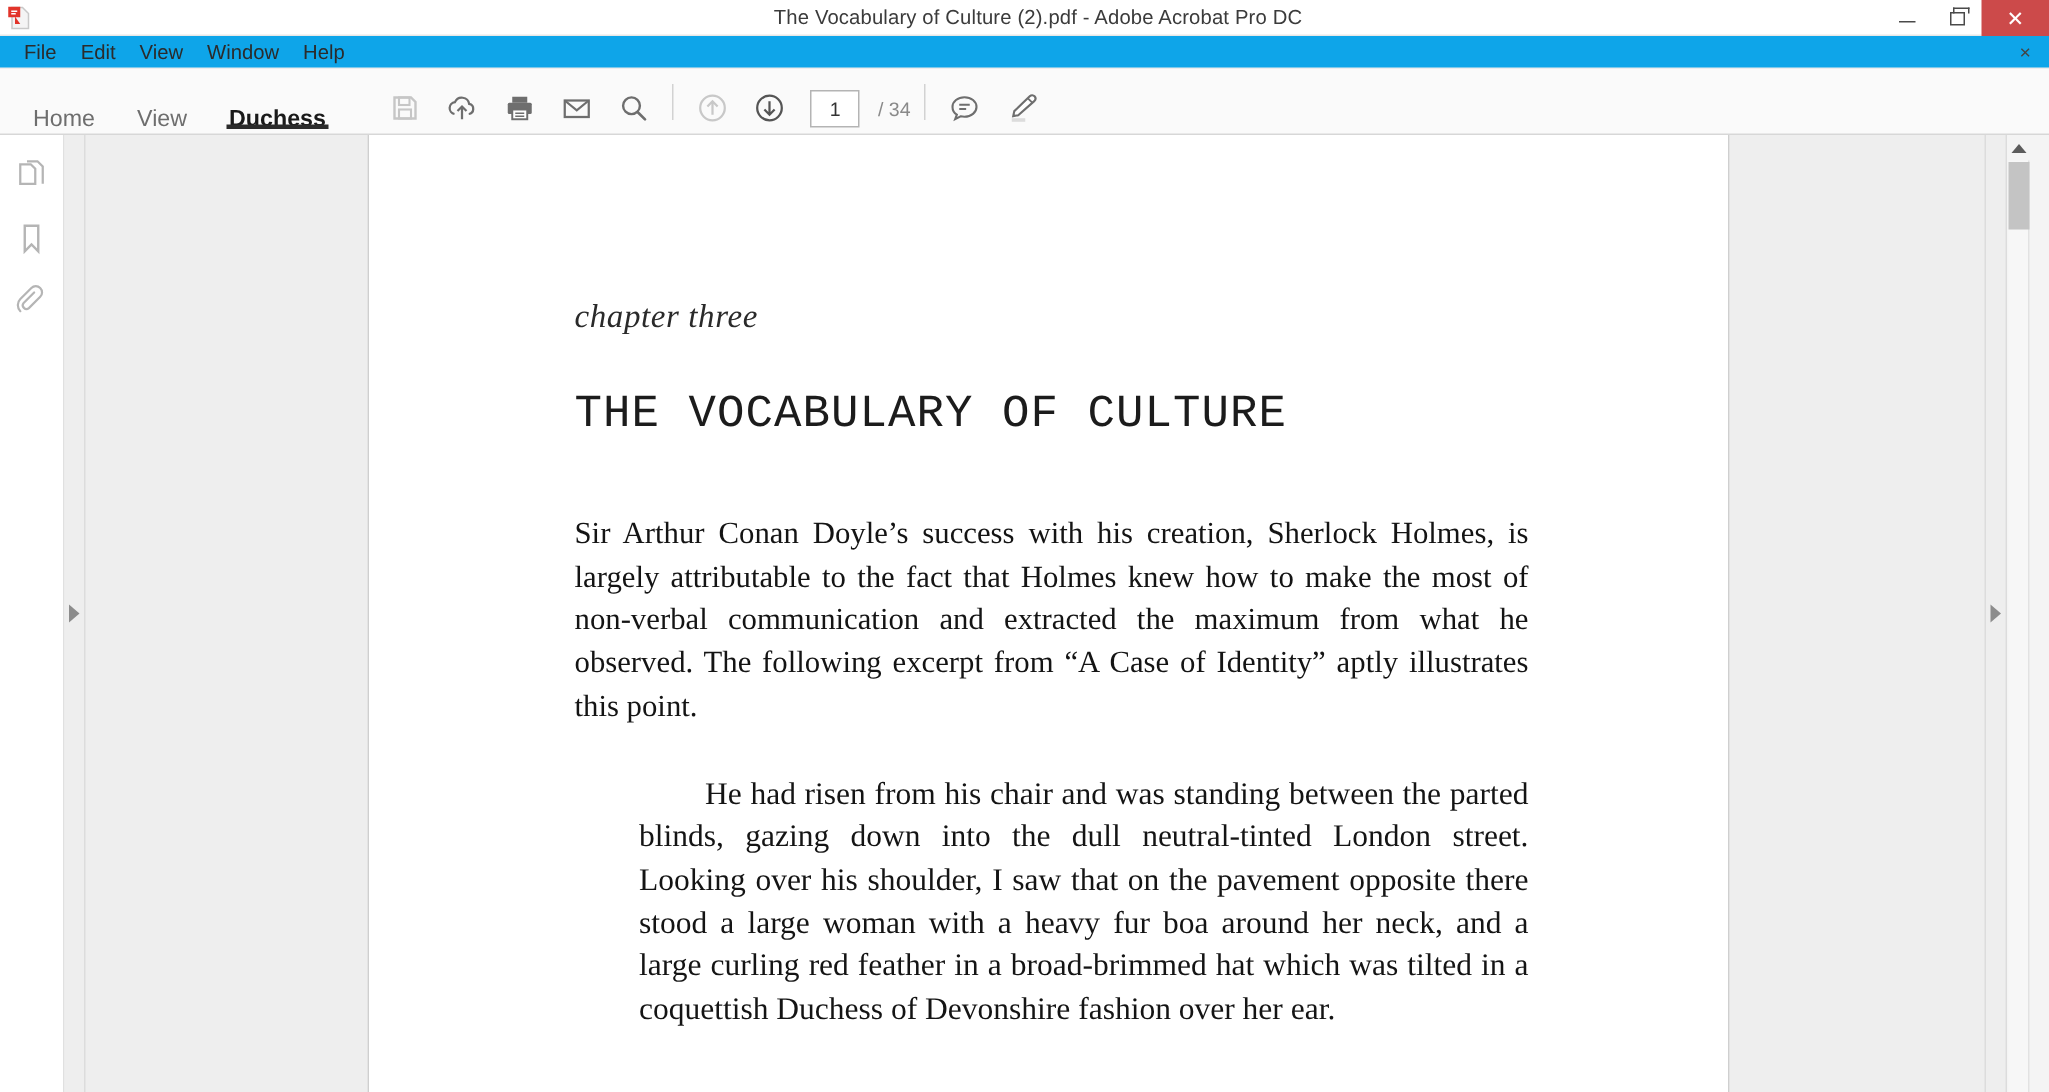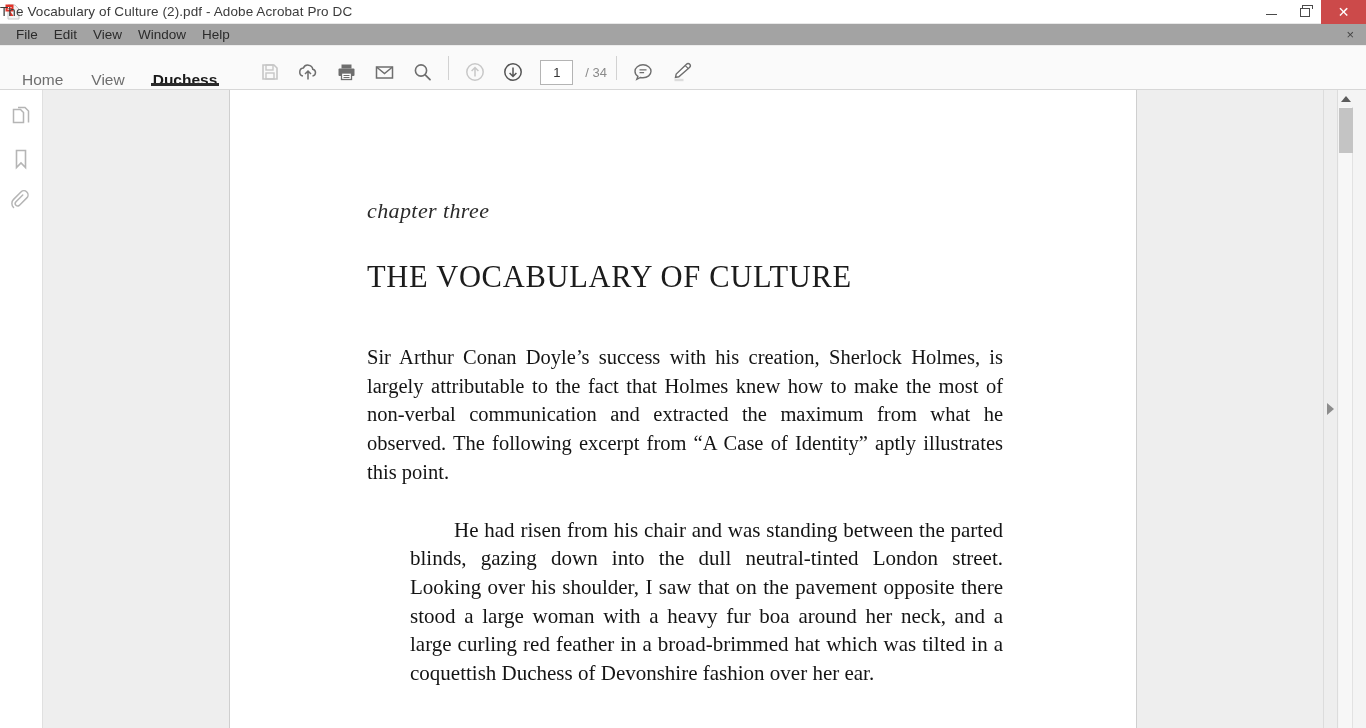--- a/index.html
+++ b/index.html
@@ -21,25 +21,26 @@
     align-items: center;
   }
   .app-logo {
     width: 24px; height: 24px;
     display: flex; align-items: center; justify-content: center;
   }
   .app-logo svg { display: block; }
   .title-text {
     position: absolute;
     left: 0; right: 0;
-    text-align: left;
+    text-align: center;
     font-size: 13.5px;
     color: #3b3b3b;
     letter-spacing: .1px;
     pointer-events: none;
+    padding-left: 18px;
   }
   .win-controls {
     position: absolute;
     right: 0; top: 0;
     height: 24px;
     display: flex;
     align-items: stretch;
   }
   .win-btn {
     width: 33px;
@@ -65,21 +66,21 @@
   .glyph-max::after {
     content: ""; position: absolute;
     left: 1px; top: -3.5px; width: 9px; height: 3px;
     border: 1.4px solid #4a4a4a; border-bottom: none;
   }
 
   
   .menubar {
     position: relative;
     height: 22px;
-    background: #a3a3a3;
+    background: #0ea5e9;
     display: flex;
     align-items: center;
     padding-left: 8px;
     border-bottom: 1px solid #ededed;
   }
   .menu-item {
     font-size: 13.5px;
     color: #2b2b2b;
     padding: 0 8px;
     line-height: 22px;
@@ -229,20 +230,21 @@
     border-bottom: 6px solid transparent;
     border-right: 7px solid #8c8c8c;
   }
 
   .doc-area {
     flex: 1;
     position: relative;
     overflow: hidden;
     background: #eeeeee;
     padding-left: 14px;
+    margin-left: 16px;
   }
   .page {
     position: absolute;
     left: 186px;
     top: 0;
     width: 908px;
     height: 700px;
     background: #ffffff;
     border-left: 1px solid #cfcfcf;
     border-right: 1px solid #cfcfcf;
@@ -255,21 +257,21 @@
   }
   .chapter-label {
     font-family: "Liberation Serif", serif;
     font-style: italic;
     font-size: 22px;
     color: #2a2a2a;
     letter-spacing: .4px;
     margin-bottom: 36px;
   }
   .chapter-title {
-    font-family: Liberation Serif, serif;
+    font-family: Liberation Mono, monospace;
     font-weight: normal;
     font-size: 30.5px;
     color: #1c1c1c;
     letter-spacing: .7px;
     margin-bottom: 48px;
   }
   .body-para {
     font-family: "Liberation Serif", serif;
     font-size: 20.5px;
     line-height: 28.7px;

